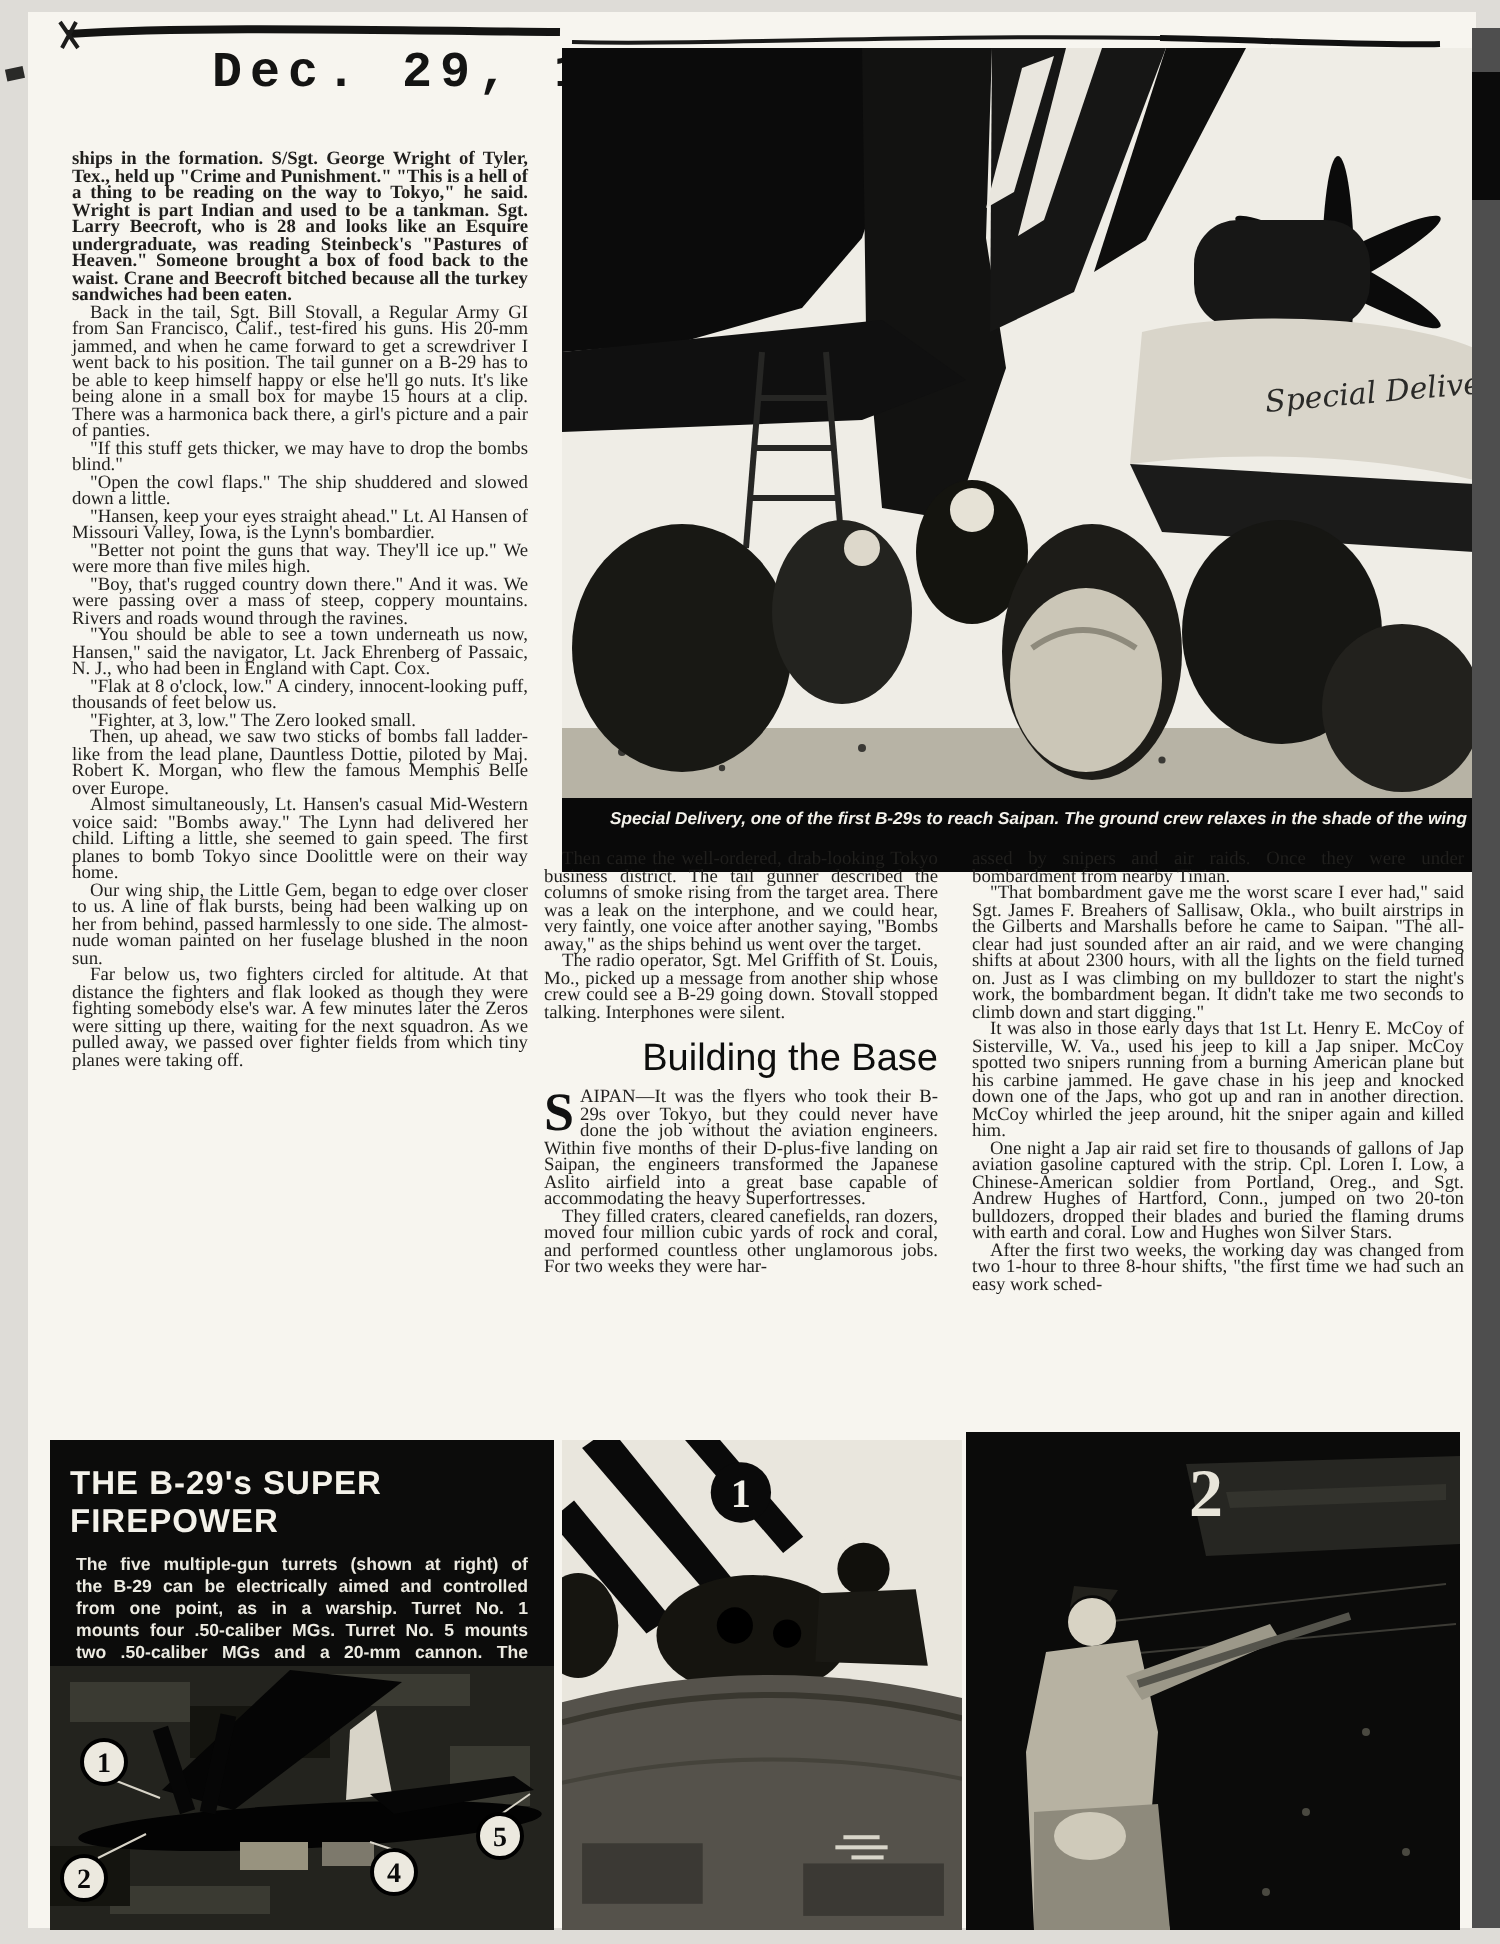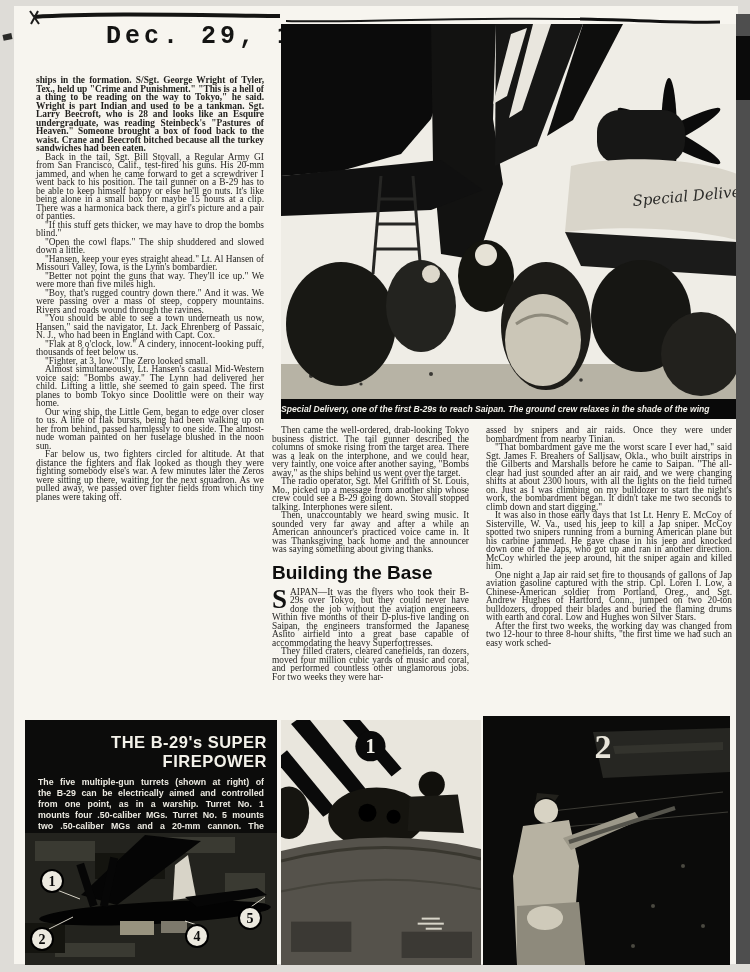--- a/index.html
+++ b/index.html
@@ -11,35 +11,35 @@
   .rule-svg{position:absolute;left:24px;top:8px;width:700px;height:20px;}
   .page-date{position:absolute;left:106px;top:22px;font-family:"Liberation Mono", monospace;
              font-weight:bold;font-size:25px;letter-spacing:4px;color:#141413;white-space:nowrap;}
   .col{position:absolute;text-align:justify;font-size:9.4px;line-height:8.5px;color:#201f1d;}
   .col p{margin:0;text-indent:9px;}
   .col1{left:36px;top:76px;width:228px;}
   .col1 p:first-child{text-indent:0;font-weight:bold;}
   .col2{left:272px;top:426px;width:197px;}
   .col3{left:486px;top:426px;width:246px;}
   .col3 p:first-child{text-indent:0;}
-  .section-heading{font-family:"Liberation Sans", sans-serif;font-weight:bold;font-size:19px;
-                   line-height:20px;color:#0e0e0d;margin:9px 0 5px 0;text-align:left;letter-spacing:0;}
+  .section-heading{font-family:"Liberation Sans", sans-serif;font-weight:normal;font-size:19px;
+                   line-height:20px;color:#0e0e0d;margin:9px 0 5px 0;text-align:right;letter-spacing:0;}
   .dropcap-para{text-indent:0 !important;}
   .dropcap{float:left;font-family:"Liberation Serif", serif;font-weight:bold;font-size:27px;
            line-height:22px;margin:0 3px 0 0;color:#111;}
   .main-photo{position:absolute;left:281px;top:24px;width:456px;height:375px;margin:0;background:#efede6;}
   .main-photo svg,.photo-fig svg,.fp-svg{display:block;width:100%;height:100%;}
-  .photo-caption{position:absolute;left:281px;top:399px;width:456px;height:20px;background:#090909;
+  .photo-caption{position:absolute;left:281px;top:399px;width:456px;height:37px;background:#090909;
                  color:#f3f1ea;font-family:"Liberation Sans", sans-serif;font-weight:bold;font-style:italic;
-                 font-size:8.6px;line-height:20px;box-sizing:border-box;
+                 font-size:8.6px;line-height:20px;padding-left:24px;box-sizing:border-box;
                  white-space:nowrap;overflow:hidden;}
   .firepower{position:absolute;left:25px;top:720px;width:252px;height:245px;background:#0c0c0b;
              box-sizing:border-box;padding:0;}
   .fp-title{font-family:"Liberation Sans", sans-serif;font-weight:bold;font-size:16.5px;
-            color:#f4f2ea;text-align:right;margin:13px 10px 6px 10px;letter-spacing:.5px;}
+            color:#f4f2ea;text-align:left;margin:13px 10px 6px 10px;letter-spacing:.5px;}
   .fp-body{font-family:"Liberation Sans", sans-serif;font-weight:bold;font-size:8.8px;line-height:11px;
            color:#eceae1;text-align:justify;word-spacing:2.5px;margin:0 13px;}
   .fp-svg{position:absolute;left:0;bottom:0;width:252px;height:132px;}
   .photo-fig{position:absolute;margin:0;}
   .photo1{left:281px;top:720px;width:200px;height:245px;background:#e9e6dd;}
   .photo2{left:483px;top:716px;width:247px;height:249px;background:#0b0b0a;}
   .marks-svg{position:absolute;left:0;top:0;width:60px;height:60px;}
 </style>
 </head>
 <body>
@@ -63,20 +63,21 @@
       <p>ships in the formation. S/Sgt. George Wright of Tyler, Tex., held up "Crime and Punishment." "This is a hell of a thing to be reading on the way to Tokyo," he said. Wright is part Indian and used to be a tankman. Sgt. Larry Beecroft, who is 28 and looks like an Esquire undergraduate, was reading Steinbeck's "Pastures of Heaven." Someone brought a box of food back to the waist. Crane and Beecroft bitched because all the turkey sandwiches had been eaten.</p>
       <p>Back in the tail, Sgt. Bill Stovall, a Regular Army GI from San Francisco, Calif., test-fired his guns. His 20-mm jammed, and when he came forward to get a screwdriver I went back to his position. The tail gunner on a B-29 has to be able to keep himself happy or else he'll go nuts. It's like being alone in a small box for maybe 15 hours at a clip. There was a harmonica back there, a girl's picture and a pair of panties.</p>
       <p>"If this stuff gets thicker, we may have to drop the bombs blind."</p>
       <p>"Open the cowl flaps." The ship shuddered and slowed down a little.</p>
       <p>"Hansen, keep your eyes straight ahead." Lt. Al Hansen of Missouri Valley, Iowa, is the Lynn's bombardier.</p>
       <p>"Better not point the guns that way. They'll ice up." We were more than five miles high.</p>
       <p>"Boy, that's rugged country down there." And it was. We were passing over a mass of steep, coppery mountains. Rivers and roads wound through the ravines.</p>
       <p>"You should be able to see a town underneath us now, Hansen," said the navigator, Lt. Jack Ehrenberg of Passaic, N. J., who had been in England with Capt. Cox.</p>
       <p>"Flak at 8 o'clock, low." A cindery, innocent-looking puff, thousands of feet below us.</p>
       <p>"Fighter, at 3, low." The Zero looked small.</p>
+      <p>Then, up ahead, we saw two sticks of bombs fall ladder-like from the lead plane, Dauntless Dottie, piloted by Maj. Robert K. Morgan, who flew the famous Memphis Belle over Europe.</p>
       <p>Almost simultaneously, Lt. Hansen's casual Mid-Western voice said: "Bombs away." The Lynn had delivered her child. Lifting a little, she seemed to gain speed. The first planes to bomb Tokyo since Doolittle were on their way home.</p>
       <p>Our wing ship, the Little Gem, began to edge over closer to us. A line of flak bursts, being had been walking up on her from behind, passed harmlessly to one side. The almost-nude woman painted on her fuselage blushed in the noon sun.</p>
       <p>Far below us, two fighters circled for altitude. At that distance the fighters and flak looked as though they were fighting somebody else's war. A few minutes later the Zeros were sitting up there, waiting for the next squadron. As we pulled away, we passed over fighter fields from which tiny planes were taking off.</p>
     </div>
 
   <figure class="main-photo">
     <svg viewBox="0 0 456 375" preserveAspectRatio="none">
       <rect width="456" height="375" fill="#efede6"></rect>
       <path d="M0,0 H175 L168,40 150,95 120,130 60,147 0,152 Z" fill="#0b0b0b"></path>
       <path d="M150,0 L215,0 212,95 222,160 196,236 160,230 152,140 Z" fill="#121211"></path>
@@ -124,33 +125,32 @@
         <ellipse cx="420" cy="330" rx="40" ry="42" fill="#22211d"></ellipse>
       </g>
     </svg>
   </figure>
   <div class="photo-caption">Special Delivery, one of the first B-29s to reach Saipan. The ground crew relaxes in the shade of the wing</div>
 
   <div class="col col2">
     <div>
         <p>Then came the well-ordered, drab-looking Tokyo business district. The tail gunner described the columns of smoke rising from the target area. There was a leak on the interphone, and we could hear, very faintly, one voice after another saying, "Bombs away," as the ships behind us went over the target.</p>
         <p>The radio operator, Sgt. Mel Griffith of St. Louis, Mo., picked up a message from another ship whose crew could see a B-29 going down. Stovall stopped talking. Interphones were silent.</p>
-        <p>Then, unaccountably we heard swing music. It sounded very far away and after a while an American announcer's practiced voice came in. It was Thanksgiving back home and the announcer was saying something about giving thanks.</p>
       </div>
     <h2 class="section-heading">Building the Base</h2>
     <p class="dropcap-para"><span class="dropcap">S</span><span>AIPAN—It was the flyers who took their B-29s over Tokyo, but they could never have done the job without the aviation engineers. Within five months of their D-plus-five landing on Saipan, the engineers transformed the Japanese Aslito airfield into a great base capable of accommodating the heavy Superfortresses.</span></p>
-    <p>They filled craters, cleared canefields, ran dozers, moved four million cubic yards of music and coral, and performed countless other unglamorous jobs. For two weeks they were har-</p>
+    <p>They filled craters, cleared canefields, ran dozers, moved four million cubic yards of rock and coral, and performed countless other unglamorous jobs. For two weeks they were har-</p>
   </div>
 
   <div class="col col3">
       <p>assed by snipers and air raids. Once they were under bombardment from nearby Tinian.</p>
       <p>"That bombardment gave me the worst scare I ever had," said Sgt. James F. Breahers of Sallisaw, Okla., who built airstrips in the Gilberts and Marshalls before he came to Saipan. "The all-clear had just sounded after an air raid, and we were changing shifts at about 2300 hours, with all the lights on the field turned on. Just as I was climbing on my bulldozer to start the night's work, the bombardment began. It didn't take me two seconds to climb down and start digging."</p>
       <p>It was also in those early days that 1st Lt. Henry E. McCoy of Sisterville, W. Va., used his jeep to kill a Jap sniper. McCoy spotted two snipers running from a burning American plane but his carbine jammed. He gave chase in his jeep and knocked down one of the Japs, who got up and ran in another direction. McCoy whirled the jeep around, hit the sniper again and killed him.</p>
       <p>One night a Jap air raid set fire to thousands of gallons of Jap aviation gasoline captured with the strip. Cpl. Loren I. Low, a Chinese-American soldier from Portland, Oreg., and Sgt. Andrew Hughes of Hartford, Conn., jumped on two 20-ton bulldozers, dropped their blades and buried the flaming drums with earth and coral. Low and Hughes won Silver Stars.</p>
-      <p>After the first two weeks, the working day was changed from two 12-hour to three 8-hour shifts, "the first time we had such an easy work sched-</p>
+      <p>After the first two weeks, the working day was changed from two 1-hour to three 8-hour shifts, "the first time we had such an easy work sched-</p>
     </div>
 
   <aside class="firepower">
     <h3 class="fp-title">THE B-29's SUPER FIREPOWER</h3>
     <p class="fp-body">The five multiple-gun turrets (shown at right) of the B-29 can be electrically aimed and controlled from one point, as in a warship. Turret No. 1 mounts four .50-caliber MGs. Turret No. 5 mounts two .50-caliber MGs and a 20-mm cannon. The three other turrets are armed with two .50-caliber MGs each.</p>
     <svg class="fp-svg" viewBox="0 0 252 132" preserveAspectRatio="none">
       <rect width="252" height="132" fill="#23231e"></rect>
       <g fill="#3a3a32">
           <rect x="10" y="8" width="60" height="20"></rect>
           <rect x="120" y="4" width="90" height="16"></rect>

